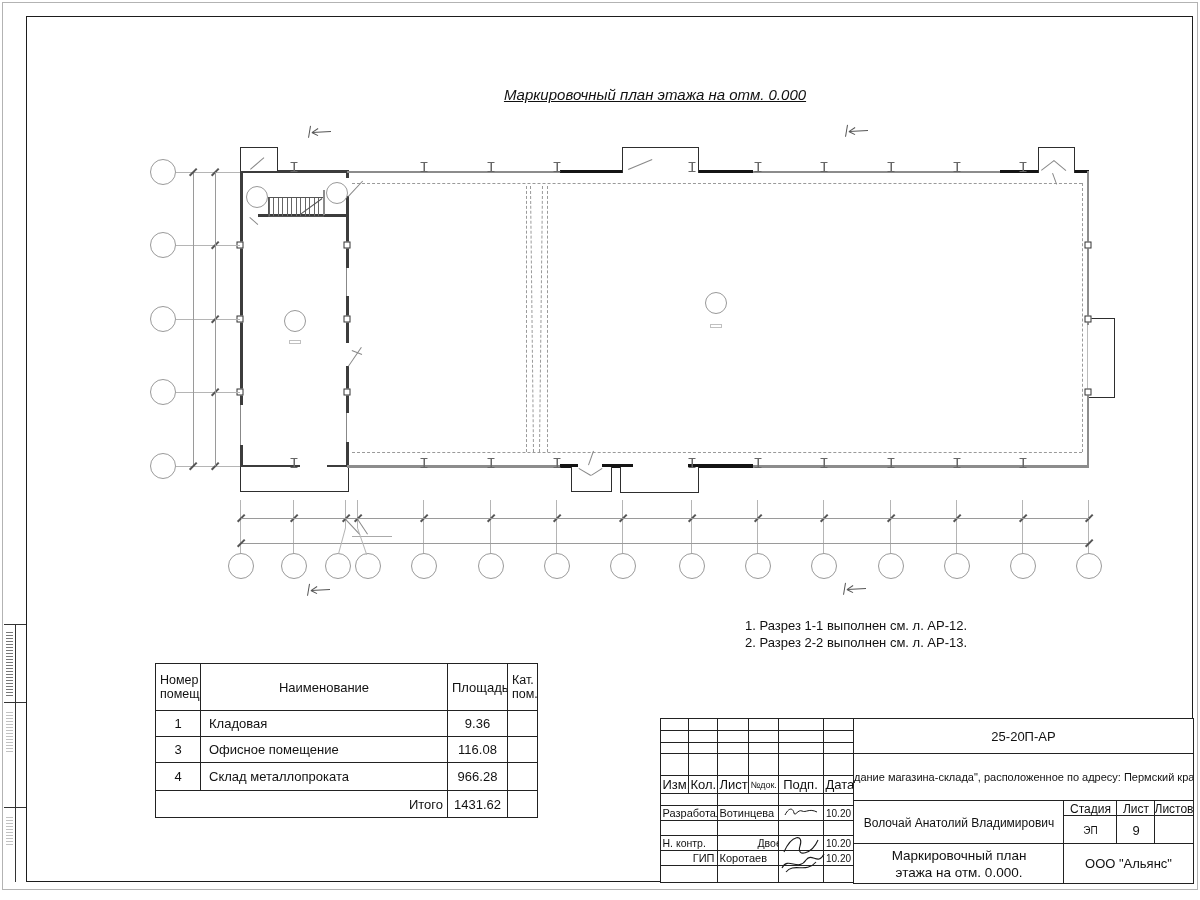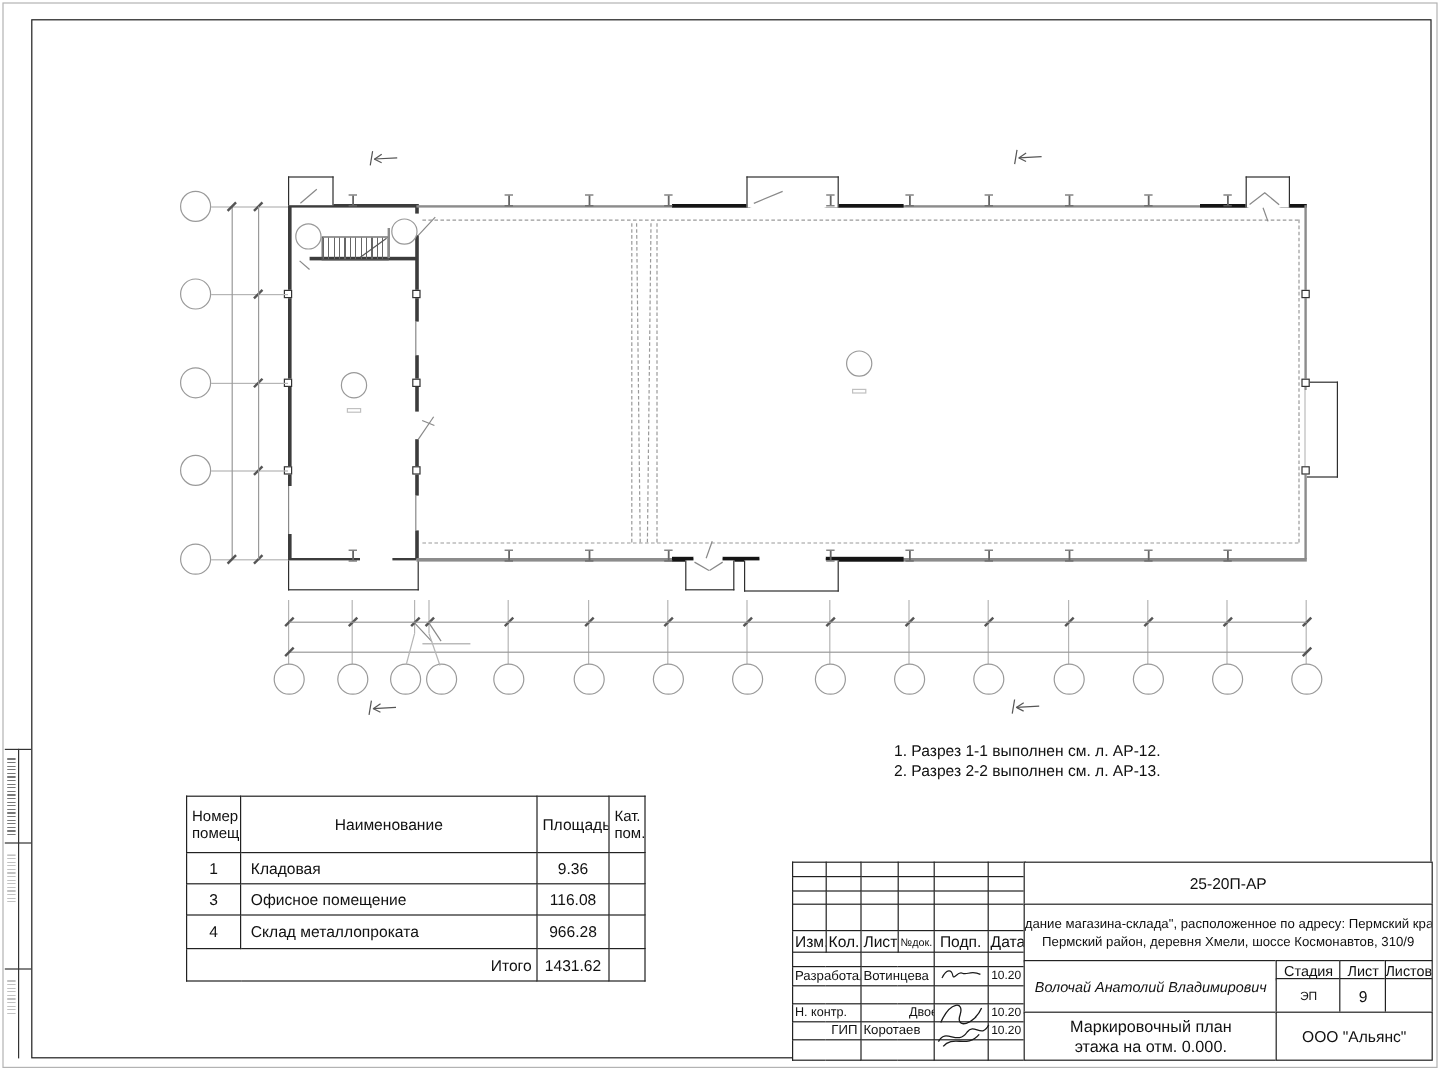--- a/index.html
+++ b/index.html
@@ -60,20 +60,21 @@
   <div class="abs" style="left:26px;top:16px;width:1165px;height:864px;border:1.5px solid #1d1d1d;"></div>
 
   <div class="hl" style="left:4px;top:624px;width:22px;background:#333;"></div>
   <div class="hl" style="left:4px;top:702px;width:22px;background:#333;"></div>
   <div class="hl" style="left:4px;top:807px;width:22px;background:#333;"></div>
   <div class="vl" style="left:15px;top:624px;height:258px;background:#333;"></div>
   <div class="smudge" style="left:6px;top:630px;height:66px;"></div>
   <div class="smudge" style="left:6px;top:712px;height:40px;opacity:.45;"></div>
   <div class="smudge" style="left:6px;top:815px;height:30px;opacity:.45;"></div>
 
+  <div class="title" style="left:655px;top:86px;">Маркировочный план этажа на отм. 0.000</div>
 
   <div id="plan">
       <div class="wall" style="left:240px;top:170px;width:2.5px;height:235px;"></div>
       <div class="wall" style="left:240px;top:445px;width:2.5px;height:21px;"></div>
       <div class="line" style="left: 241px; top: 405px; width: 40px; transform: rotate(1.5708rad); border-top-color: rgb(136, 136, 136);"></div>
       <div class="wall" style="left:240px;top:170px;width:107px;height:2.5px;"></div>
       <div class="porch" style="left:240px;top:147px;width:36px;height:23px;border-bottom:none;"></div>
       <div class="wall" style="left:258px;top:214px;width:89px;height:2.5px;"></div>
       <div class="stairs" style="left:268px;top:197px;width:54px;height:18px;"></div>
       <div class="line" style="left: 300px; top: 214px; width: 27.2029px; transform: rotate(-0.628796rad); border-top-color: rgb(85, 85, 85);"></div>
@@ -444,23 +445,22 @@
           </tr>
     </tbody>
       </table>
     <svg class="abs" style="left:778px;top:832px;" width="48" height="44" viewBox="0 0 48 44">
       <path d="M6,20 C14,2 26,2 22,14 C18,26 34,22 40,8 M4,36 C10,24 20,40 28,28 C34,20 40,34 46,22 M8,40 C16,30 28,42 38,30" stroke="#1a1a1a" fill="none" stroke-width="1.1"></path>
     </svg>
 
     <div class="tbcell" style="left:853px;top:718px;width:339px;height:35px;font-size:13px;text-align:right;">25-20П-АР</div>
     <div class="tbcell" style="left:853px;top:753px;width:339px;height:47px;font-size:11px;line-height:15px;flex-direction:column;white-space:nowrap;">
       <div>"Здание магазина-склада", расположенное по адресу: Пермский край,</div>
-      <div>Пермский район, деревня Хмели, шоссе Космонавтов, 310/9</div>
     </div>
-    <div class="tbcell" style="left:853px;top:800px;width:210px;height:43px;font-size:12px;font-style:italic;">Волочай Анатолий Владимирович</div>
+    <div class="tbcell" style="left:853px;top:800px;width:210px;height:43px;font-size:12px;">Волочай Анатолий Владимирович</div>
     <div class="tbcell" style="left:853px;top:843px;width:210px;height:39px;font-size:13.5px;line-height:17px;flex-direction:column;">
       <div>Маркировочный план</div>
       <div>этажа на отм. 0.000.</div>
     </div>
     <div class="tbcell" style="left:1063px;top:800px;width:53px;height:15px;font-size:12px;">Стадия</div>
     <div class="tbcell" style="left:1116px;top:800px;width:38px;height:15px;font-size:12px;">Лист</div>
     <div class="tbcell" style="left:1154px;top:800px;width:38px;height:15px;font-size:12px;">Листов</div>
     <div class="tbcell" style="left:1063px;top:815px;width:53px;height:28px;font-size:10px;">ЭП</div>
     <div class="tbcell" style="left:1116px;top:815px;width:38px;height:28px;font-size:13px;">9</div>
     <div class="tbcell" style="left:1154px;top:815px;width:38px;height:28px;font-size:13px;"></div>

